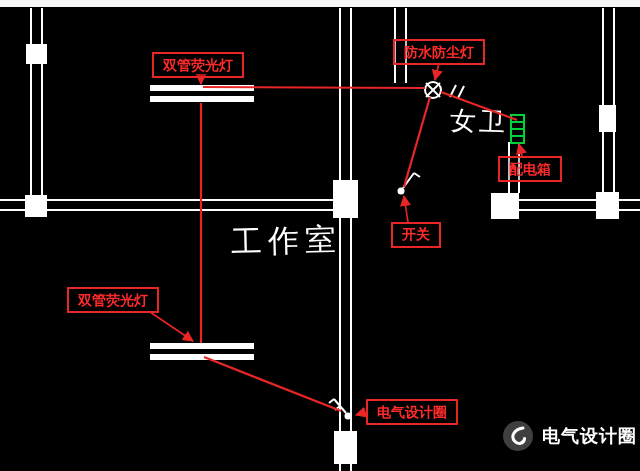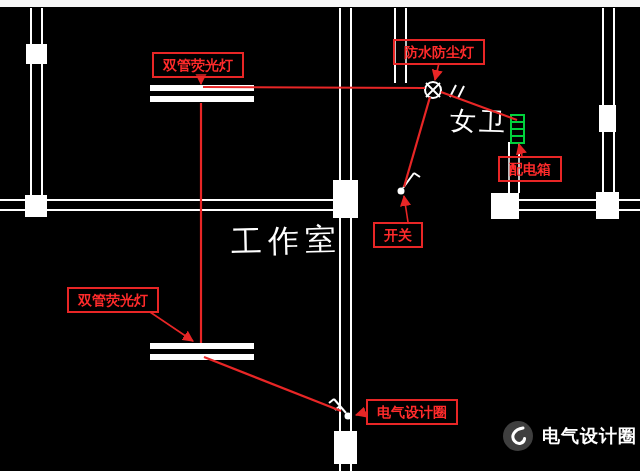--- a/index.html
+++ b/index.html
@@ -16,21 +16,21 @@
   .room-studio{left:231px;top:220px;font-size:31px;letter-spacing:6px;transform:rotate(-1.5deg);}
   .room-womens{left:450px;top:104px;font-size:26px;letter-spacing:3px;transform:rotate(2deg);}
   .anno{
     position:absolute;z-index:3;white-space:nowrap;
     border:2px solid #e82626;color:#ff2b2b;background:rgba(0,0,0,0.25);
     font-size:14px;font-weight:700;line-height:18px;padding:2px 9px;
   }
   .anno-lamp-top{left:152px;top:52px;}
   .anno-waterproof{left:393px;top:39px;}
   .anno-distro{left:498px;top:156px;}
-  .anno-switch{left:373px;top:222px;}
+  .anno-switch{left:391px;top:222px;font-family:Liberation Mono, monospace;}
   .anno-lamp-bottom{left:67px;top:287px;}
   .anno-double-switch{left:366px;top:399px;}
   .watermark{position:absolute;left:502px;top:420px;z-index:4;display:flex;align-items:center;gap:8px;}
   .wm-text{color:#ffffff;font-size:18px;font-weight:700;letter-spacing:1px;font-family:"DejaVu Sans",sans-serif;}
   .wall{stroke:#ffffff;stroke-width:2;fill:none;}
   .wallfill{fill:#ffffff;stroke:none;}
   .sym{stroke:#ffffff;stroke-width:2;fill:none;}
   .symfill{fill:#ffffff;stroke:none;}
   .wire{stroke:#e82626;stroke-width:2.2;fill:none;}
   .leader{stroke:#e82626;stroke-width:1.6;fill:none;}

